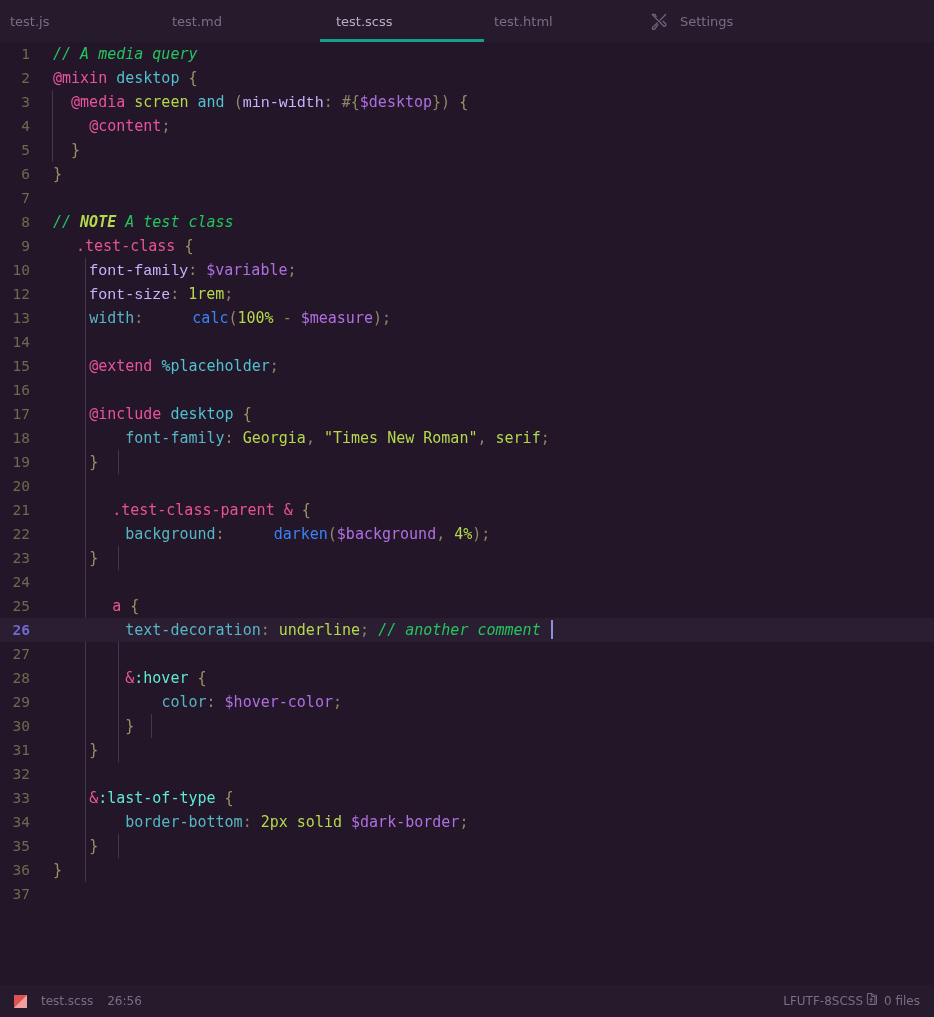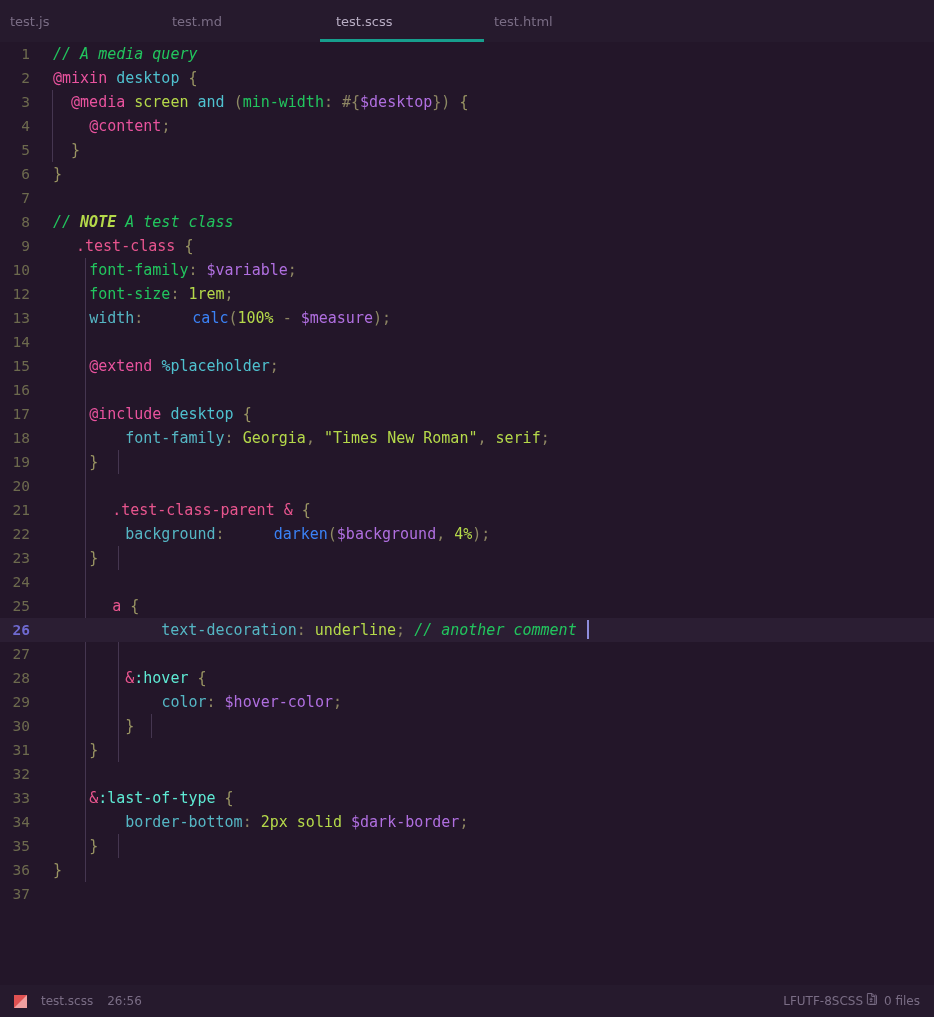--- a/index.html
+++ b/index.html
@@ -65,21 +65,21 @@
     overflow: hidden;
   }
   .code-line {
     position: relative;
     height: 24px;
     line-height: 24px;
     display: flex;
     align-items: stretch;
     white-space: pre;
   }
-  .code-line.active { background: #2b1e33; gap: 36px; }
+  .code-line.active { background: #2b1e33; }
   .gutter {
     width: 30px;
     min-width: 30px;
     text-align: right;
     padding-right: 0px;
     color: #6d6a4e;
     font-family: "DejaVu Sans Mono", monospace;
     font-size: 14.5px;
     user-select: none;
     box-sizing: border-box;
@@ -122,21 +122,21 @@
     margin-left: 1px;
   }
 
   
   .t-comment   { color: #22c55e; font-style: italic; }
   .t-note      { color: #b5d94a; font-style: italic; font-weight: bold; }
   .t-at        { color: #e9539e; }
   .t-keyword   { color: #5eead4; }
   .t-tag       { color: #4fc1cf; }
   .t-selector  { color: #e8558e; margin-left: 23px; }
-  .t-prop      { color: #22c55e; }
+  .t-prop      { color: #c4b5fd; font-family: Liberation Mono, monospace; }
   .t-prop2     { color: #55b6c4; }
   .t-value     { color: #b5d94a; }
   .t-var       { color: #b06fe0; }
   .t-func      { color: #3b82f6; margin-left: 40px; }
   .t-punct     { color: #8d8563; }
   .t-paren     { color: #8d8a64; }
   .t-string    { color: #b5d94a; }
   .t-op        { color: #8d8563; }
   .t-plain     { color: #b6aec1; }
   .t-brace     { color: #9a9563; }
@@ -184,20 +184,32 @@
   <div class="tab" id="tab-0">
     <span>test.js</span>
     <span class="tab-underline"></span>
   </div>
   <div class="tab active" id="tab-2">
     <span>test.scss</span>
     <span class="tab-underline"></span>
   </div>
   <div class="tab" id="tab-3">
     <span>test.html</span>
+    <span class="tab-underline"></span>
+  </div>
+  <div class="tab" id="tab-settings">
+    <span class="tools-icon">
+      <svg width="18" height="18" viewBox="0 0 24 24" fill="none" stroke="#6f6278" stroke-width="1.8" stroke-linecap="round" stroke-linejoin="round">
+        <path d="M3 3.5 L14.5 15 M14.5 15 L18 18.5 a2 2 0 0 0 2.8 -2.8 L17.3 12.2"></path>
+        <path d="M3.2 3.3 L6.5 3.1 L8.2 6.2"></path>
+        <path d="M20.8 3.4 L13.5 10.8"></path>
+        <path d="M9.6 14.6 L3.4 20.6 a1.8 1.8 0 0 0 2.6 2.4 L10.4 17"></path>
+      </svg>
+    </span>
+    <span>Settings</span>
     <span class="tab-underline"></span>
   </div>
 </div>
 
 <div id="editor">
   <div class="guides" id="guides">
       <div class="guide" style="left: 52px; top: 48px; height: 72px; bottom: auto;"></div>
       <div class="guide" style="left: 85px; top: 216px; height: 624px; bottom: auto;"></div>
       <div class="guide" style="left: 118px; top: 408px; height: 24px; bottom: auto;"></div>
       <div class="guide" style="left: 118px; top: 504px; height: 24px; bottom: auto;"></div>

